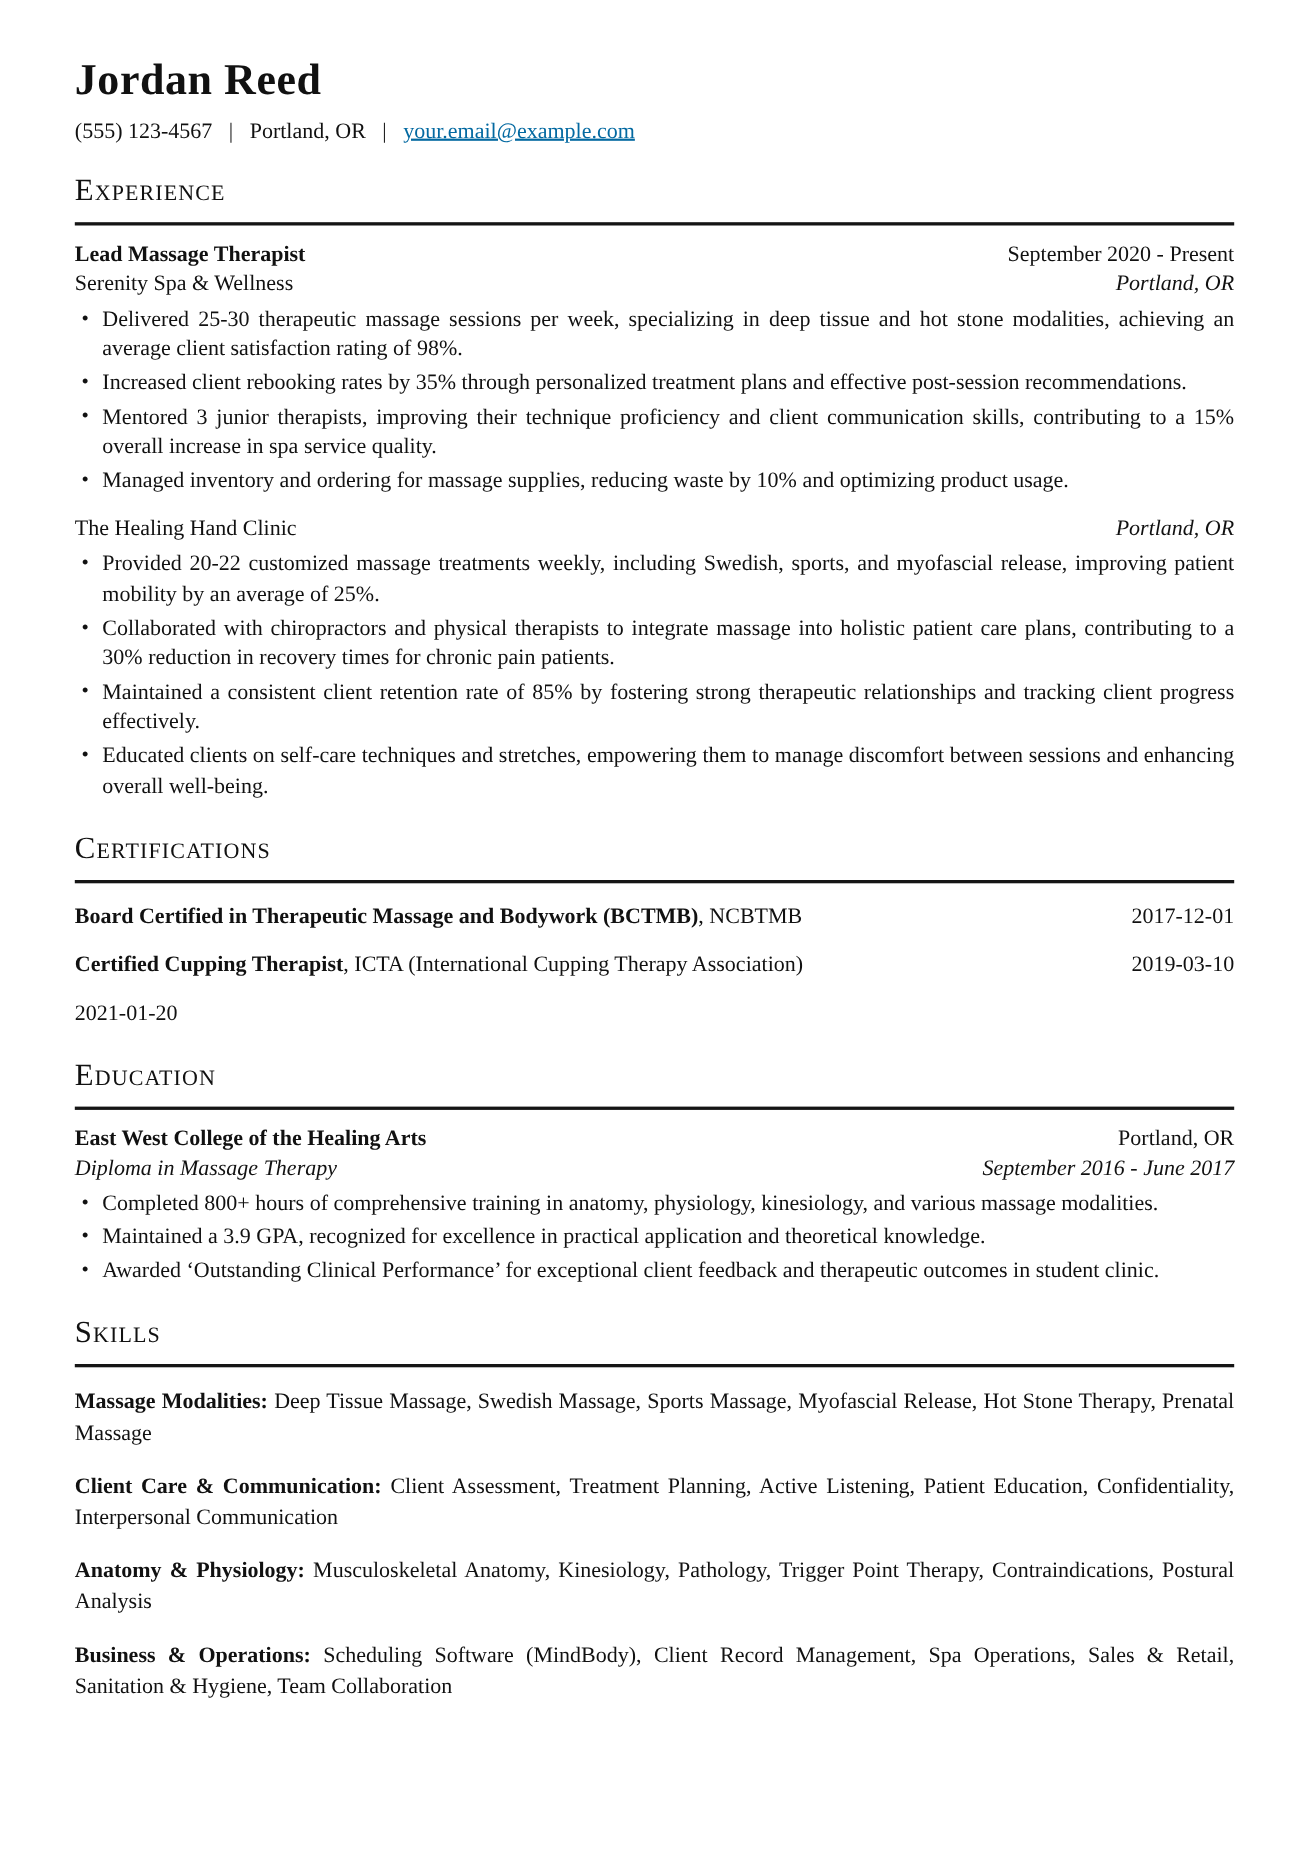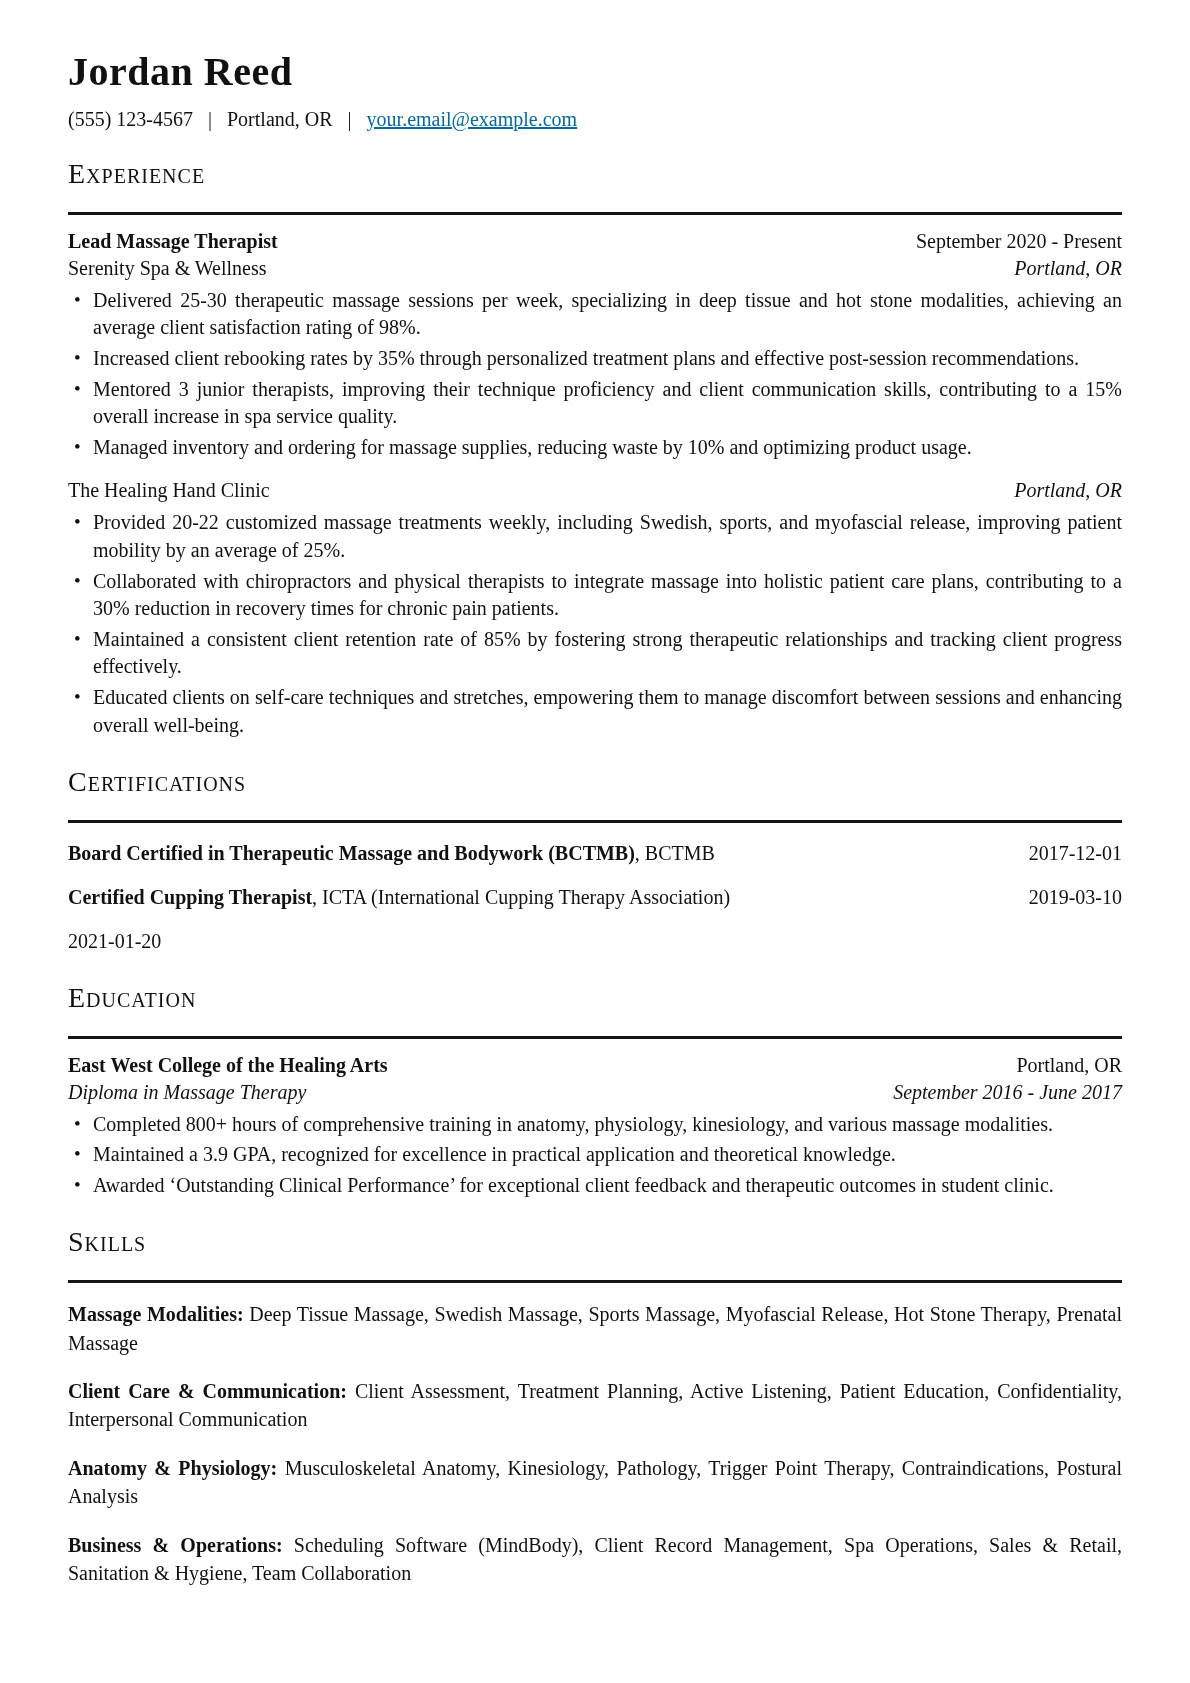--- a/index.html
+++ b/index.html
@@ -38,21 +38,21 @@
     cursor: pointer;
   }
 
   
   .section { margin-top: 28px; }
   .section-title {
     font-variant: small-caps;
     font-size: 28px;
     letter-spacing: 1px;
     line-height: 1.1;
-    padding-bottom: 22px;
+    padding-bottom: 12px;
     border-bottom: 3px solid #151515;
   }
 
   
   .entry { margin-top: 13px; }
   .entry + .entry { margin-top: 16px; }
   .row {
     display: flex;
     justify-content: space-between;
     align-items: baseline;
@@ -145,21 +145,21 @@
         <li>Maintained a consistent client retention rate of 85% by fostering strong therapeutic relationships and tracking client progress effectively.</li>
         <li>Educated clients on self-care techniques and stretches, empowering them to manage discomfort between sessions and enhancing overall well-being.</li>
       </ul>
     </div>
   </div>
 
   <div class="section">
     <div class="section-title">Certifications</div>
 
     <div class="cert-row">
-      <span><span class="bold">Board Certified in Therapeutic Massage and Bodywork (BCTMB)</span><span>, BCTMB</span></span>
+      <span><span class="bold">Board Certified in Therapeutic Massage and Bodywork (BCTMB)</span><span>, NCBTMB</span></span>
       <span>2017-12-01</span>
     </div>
     <div class="cert-row">
       <span><span class="bold">Certified Cupping Therapist</span><span>, ICTA (International Cupping Therapy Association)</span></span>
       <span>2019-03-10</span>
     </div>
     <div class="cert-row">
       <span>2021-01-20</span>
     </div>
   </div>

